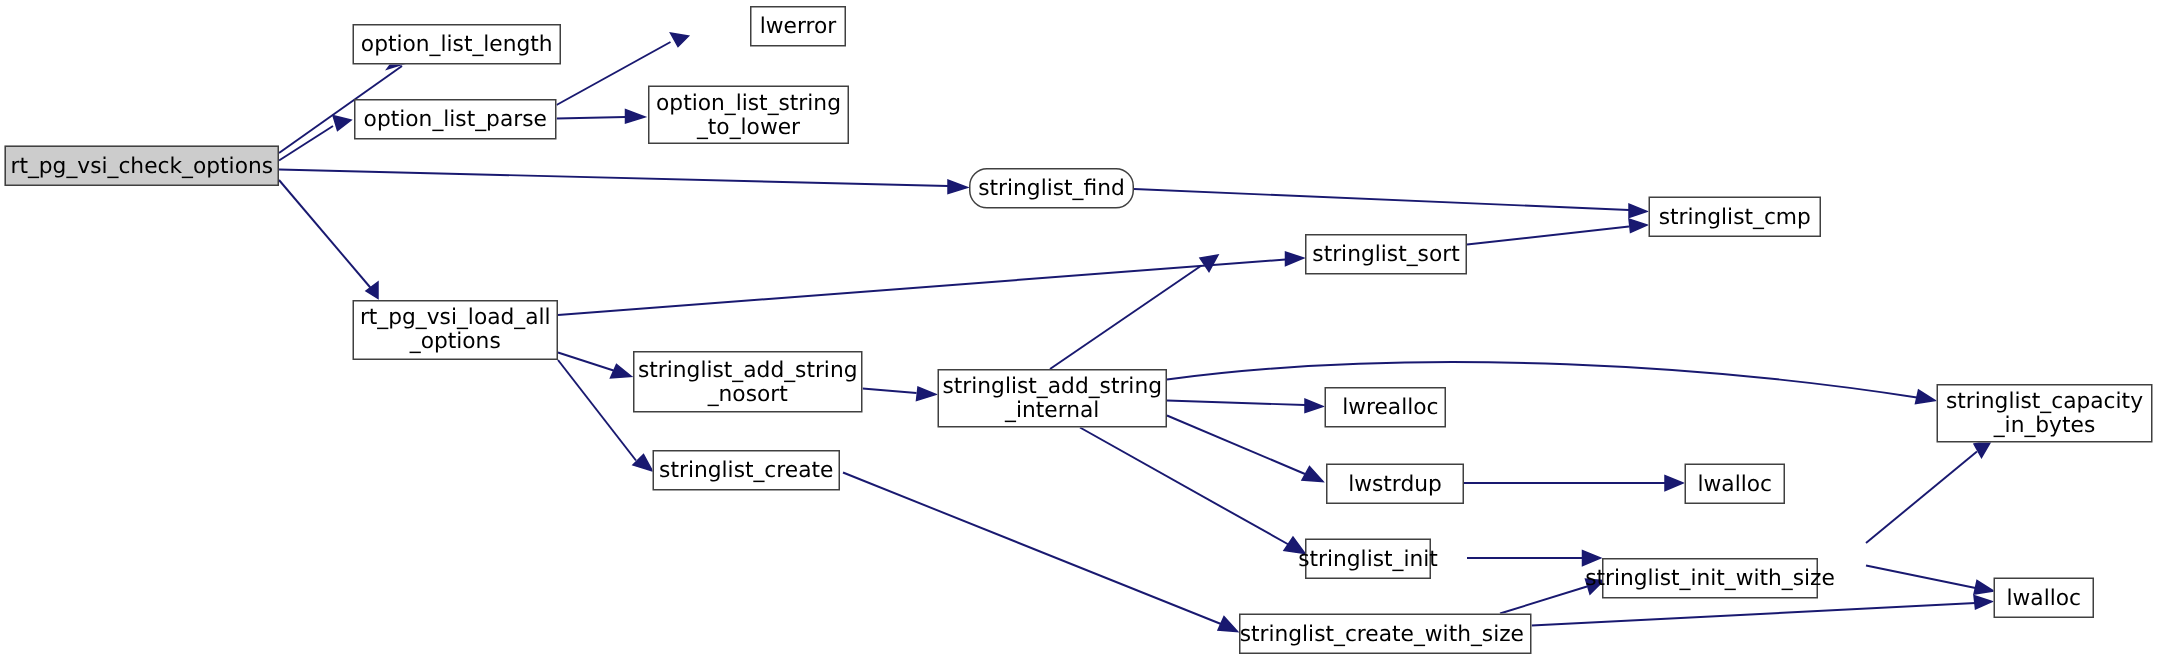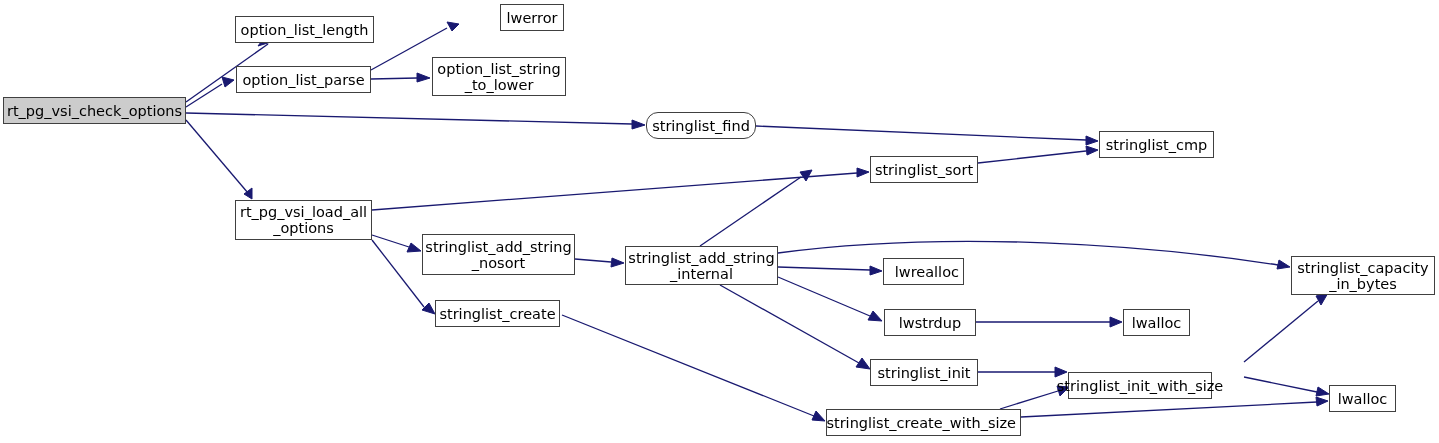--- a/index.html
+++ b/index.html
@@ -164,18 +164,18 @@
       <div class="node" style="left: 422px; top: 234px; width: 153px; height: 41px;"><span class="node-label">stringlist_add_string
 _nosort</span></div>
       <div class="node" style="left: 625px; top: 246px; width: 153px; height: 39px;"><span class="node-label">stringlist_add_string
 _internal</span></div>
       <div class="node" style="left: 883px; top: 258px; width: 81px; height: 27px; justify-content: flex-end;"><span class="node-label">lwrealloc</span></div>
       <div class="node" style="left: 1291px; top: 256px; width: 144px; height: 39px;"><span class="node-label">stringlist_capacity
 _in_bytes</span></div>
       <div class="node" style="left: 435px; top: 300px; width: 125px; height: 27px;"><span class="node-label">stringlist_create</span></div>
       <div class="node" style="left: 884px; top: 309px; width: 92px; height: 27px;"><span class="node-label">lwstrdup</span></div>
       <div class="node" style="left: 1123px; top: 309px; width: 67px; height: 27px;"><span class="node-label">lwalloc</span></div>
-      <div class="node" style="left: 870px; top: 359px; width: 108px; height: 27px;"><span class="node-label">stringlist_init</span></div>
+      <div class="node" style="left: 870px; top: 359px; width: 84px; height: 27px;"><span class="node-label">stringlist_init</span></div>
       <div class="node" style="left: 1068px; top: 372px; width: 144px; height: 27px;"><span class="node-label">stringlist_init_with_size</span></div>
       <div class="node" style="left: 1329px; top: 385px; width: 67px; height: 27px;"><span class="node-label">lwalloc</span></div>
       <div class="node" style="left: 826px; top: 409px; width: 195px; height: 27px; justify-content: flex-end;"><span class="node-label">stringlist_create_with_size</span></div>
     </div>
 </div>
 
 </body></html>

